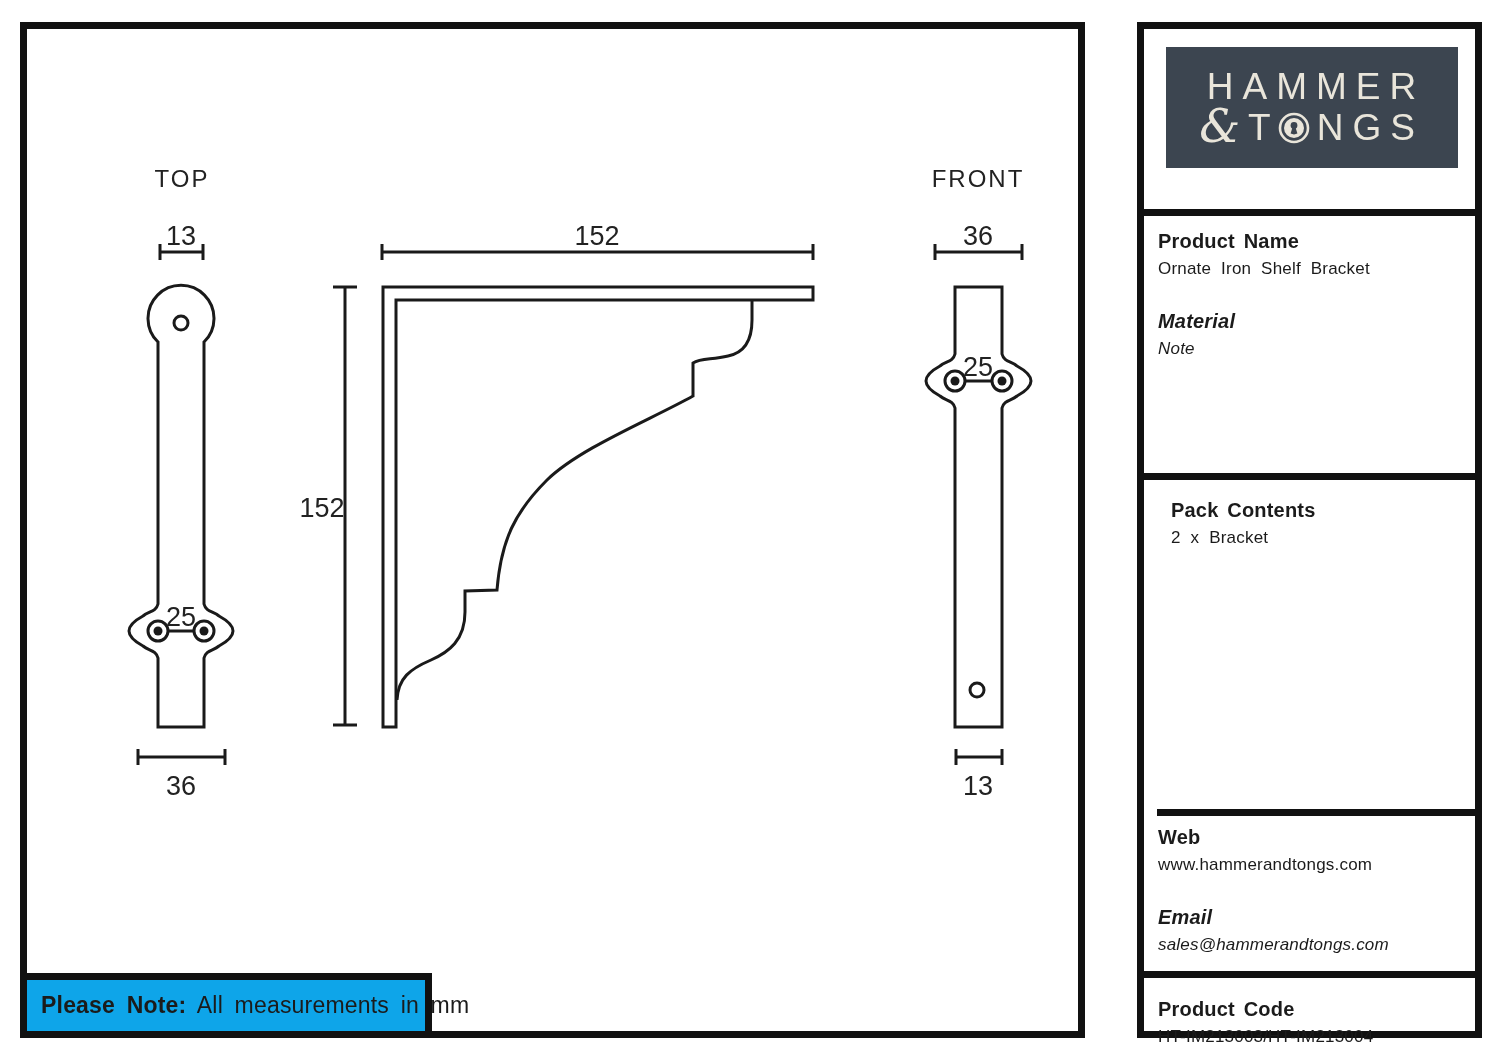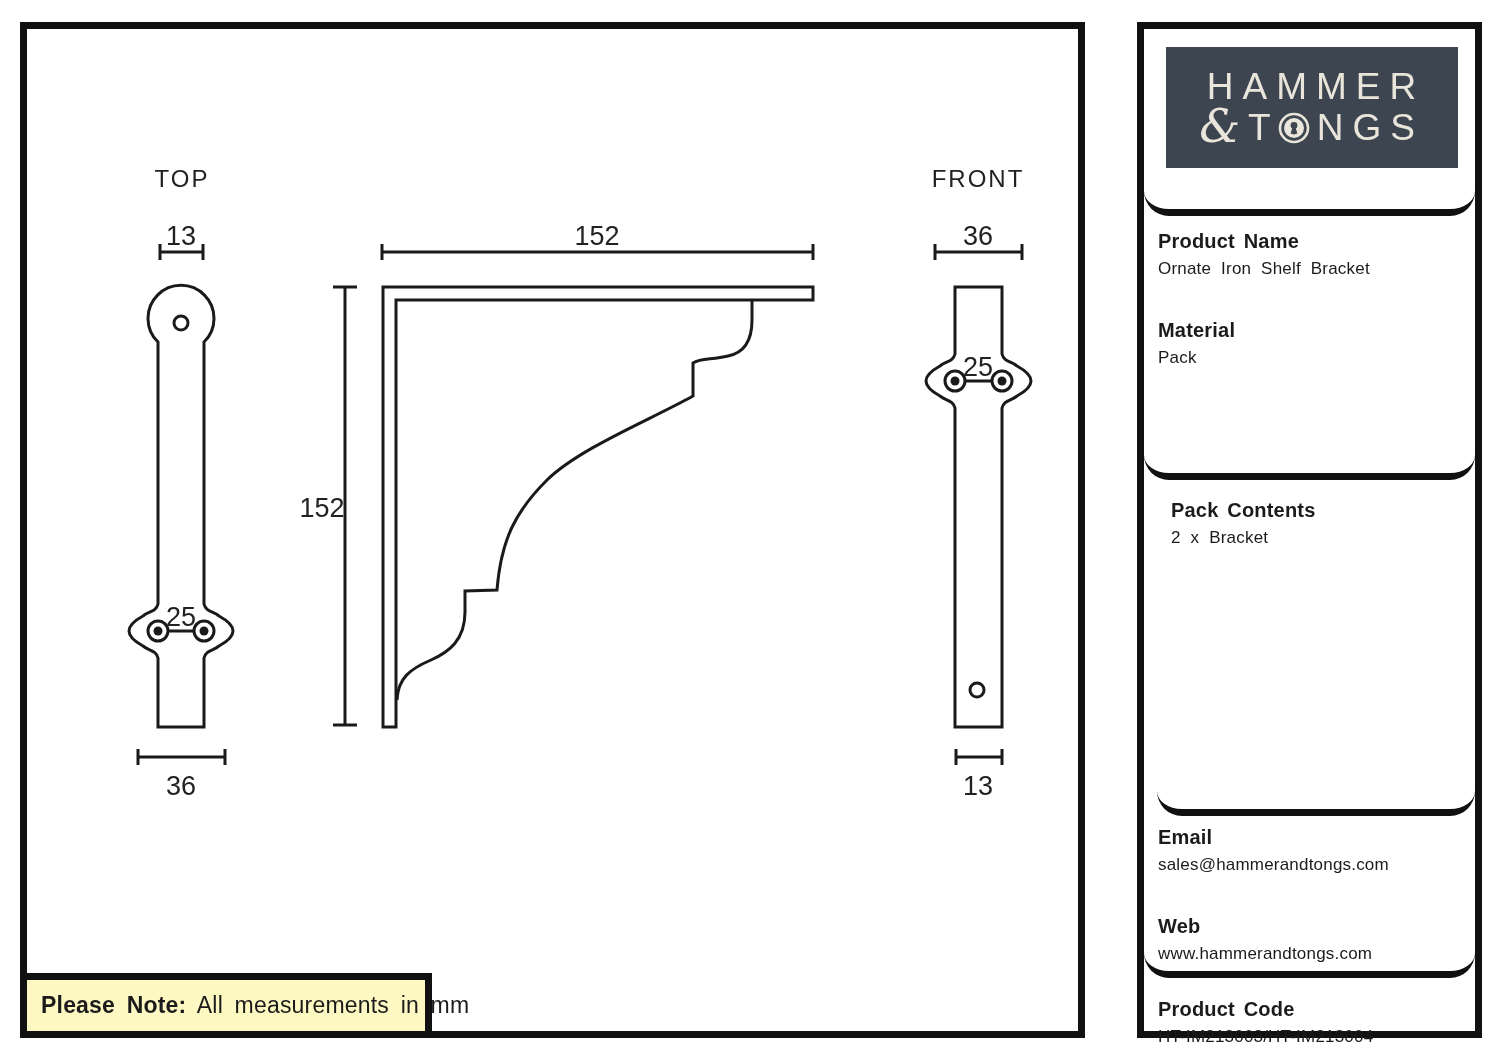--- a/index.html
+++ b/index.html
@@ -2,40 +2,40 @@
 <html><head>
 <meta charset="utf-8">
 <style>
   html,body{margin:0;padding:0;background:#ffffff;}
   body{position:relative;width:1500px;height:1061px;font-family:"Liberation Sans",sans-serif;color:#1b1b1b;overflow:hidden;}
 
   
   .main-box{position:absolute;left:20px;top:22px;width:1065px;height:1016px;border:7px solid #111;box-sizing:border-box;background:#fff;}
 
   
-  .note-box{position:absolute;left:20px;top:973px;width:412px;height:65px;border:7px solid #111;box-sizing:border-box;background:#fef9c3;display:flex;align-items:center;padding-left:14px;}
+  .note-box{position:absolute;left:20px;top:973px;width:412px;height:65px;border:7px solid #111;box-sizing:border-box;background:#0ea5e9;display:flex;align-items:center;padding-left:14px;}
   .note-box .note-line{font-size:23px;letter-spacing:.2px;word-spacing:5px;white-space:nowrap;}
   .note-box b{font-weight:bold;}
 
   
   svg.draw{position:absolute;left:0;top:0;}
   .ln{fill:none;stroke:#1a1a1a;stroke-width:3;}
   .shape{fill:#ffffff;stroke:#1a1a1a;stroke-width:3;}
   .washer{fill:#ffffff;stroke:#1a1a1a;stroke-width:3;}
   .dot{fill:#1a1a1a;stroke:none;}
   text.dim{font-family:"Liberation Sans",sans-serif;font-size:27px;fill:#222;text-anchor:middle;}
   text.vtitle{font-family:"Liberation Sans",sans-serif;font-size:24px;fill:#222;text-anchor:middle;letter-spacing:2px;}
 
   
   .sidebar{position:absolute;left:1137px;top:22px;width:345px;height:1016px;border:7px solid #111;box-sizing:border-box;background:#fff;}
-  .sb-section{box-sizing:border-box;border-bottom:7px solid #111;padding:0 10px 0 14px;border-radius:25px;}
+  .sb-section{box-sizing:border-box;border-bottom:7px solid #111;padding:0 10px 0 14px;}
   .sb-section.last{border-bottom:none;}
   .sb-label{font-weight:bold;font-size:20px;line-height:27px;letter-spacing:.2px;word-spacing:3px;}
   .sb-value{font-size:17px;line-height:27px;letter-spacing:.2px;word-spacing:5px;}
-  .sb-group + .sb-group{margin-top:35px;}
+  .sb-group + .sb-group{margin-top:26px;font-style:italic;}
 
   
   .logo-rect{width:292px;height:121px;margin:18px auto 0 auto;background:#3c4550;color:#e9e5da;display:flex;flex-direction:column;align-items:center;justify-content:center;}
   .logo-line1{font-size:37px;letter-spacing:9px;line-height:38px;margin-left:9px;white-space:nowrap;}
   .logo-line2{display:flex;align-items:center;line-height:40px;margin-top:2px;}
   .logo-amp{font-family:"DejaVu Serif",serif;font-style:italic;font-size:46px;margin-right:8px;transform:translateY(-2px);}
   .logo-l2txt{font-size:37px;letter-spacing:9px;white-space:nowrap;}
   .logo-keyhole{margin:0 7px 0 -2px;display:block;}
 </style>
 </head>
@@ -124,37 +124,37 @@
     </div>
   </div>
 
   <div class="sb-section" style="height:264px;padding-top:12px;">
     <div class="sb-group">
       <div class="sb-label">Product Name</div>
       <div class="sb-value">Ornate Iron Shelf Bracket</div>
     </div>
     <div class="sb-group">
       <div class="sb-label">Material</div>
-      <div class="sb-value">Pack</div>
+      <div class="sb-value">Note</div>
     </div>
   </div>
 
   <div class="sb-section" style="height:336px;padding-top:17px;margin-left:13px;">
     <div class="sb-label">Pack Contents</div>
     <div class="sb-value">2 x Bracket</div>
   </div>
 
   <div class="sb-section" style="height:162px;padding-top:8px;">
     <div class="sb-group">
+      <div class="sb-label">Web</div>
+      <div class="sb-value">www.hammerandtongs.com</div>
+    </div>
+    <div class="sb-group">
       <div class="sb-label">Email</div>
       <div class="sb-value">sales@hammerandtongs.com</div>
-    </div>
-    <div class="sb-group">
-      <div class="sb-label">Web</div>
-      <div class="sb-value">www.hammerandtongs.com</div>
     </div>
   </div>
 
   <div class="sb-section last" style="height:71px;padding-top:18px;">
     <div class="sb-label">Product Code</div>
     <div class="sb-value">HT-IM213003/HT-IM213004</div>
   </div>
 
 </div>
 

